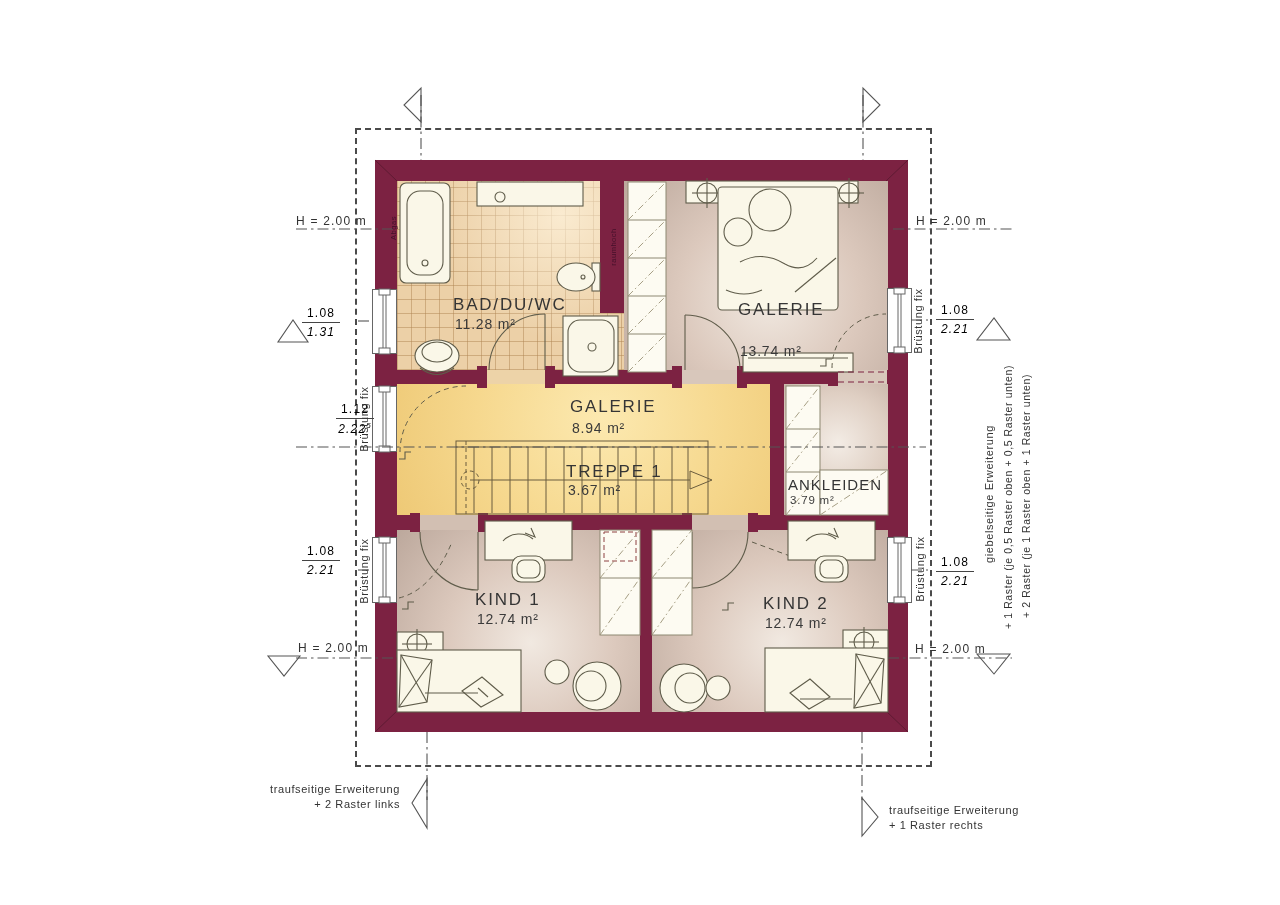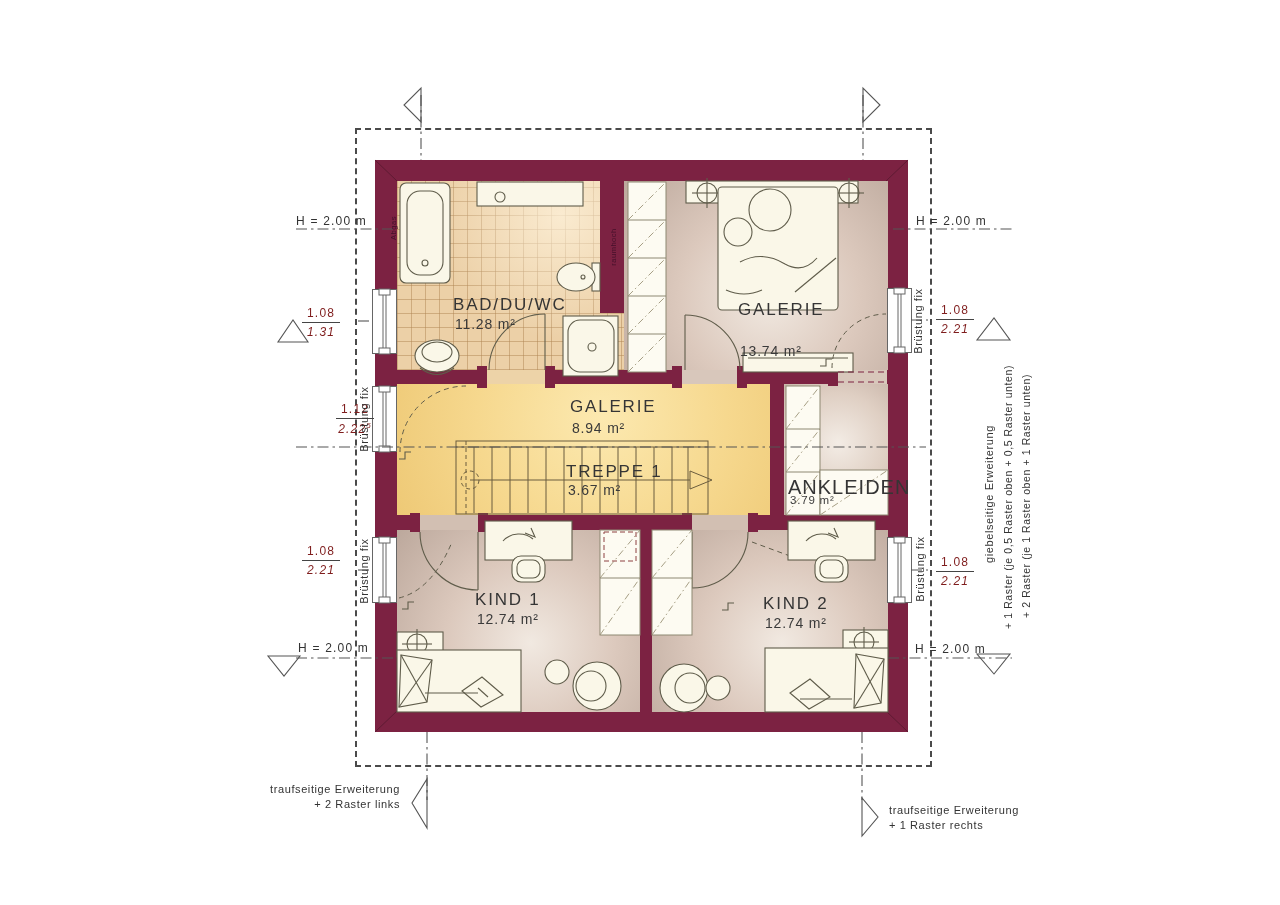--- a/index.html
+++ b/index.html
@@ -11,24 +11,24 @@
     background-image:
       radial-gradient(circle at 72% 18%, rgba(255,244,222,.75) 0%, rgba(255,244,222,0) 55%),
       repeating-linear-gradient(0deg, rgba(176,134,84,.5) 0 1px, transparent 1px 14px),
       repeating-linear-gradient(90deg, rgba(176,134,84,.5) 0 1px, transparent 1px 14px);}
   .floor-yellow{background:radial-gradient(circle at 55% 25%, #fce9b0 0%, #f6d88e 55%, #eec976 100%);}
   .floor-mauve{background:radial-gradient(circle at 55% 62%, #f1e9e1 0%, #dcc9bd 48%, #bca89c 100%);}
   .floor-mauve2{background:radial-gradient(circle at 52% 45%, #f3ece5 0%, #dfcfc3 55%, #c4b0a4 100%);}
   .opening{position:absolute;}
   .envelope{position:absolute;left:355px;top:128px;width:573px;height:635px;border:2px dashed #4a4a4a;}
   .room-name{position:absolute;font-size:17px;letter-spacing:1.8px;color:#353535;white-space:nowrap;}
-  .room-name.small{font-size:20px;letter-spacing:1px;}
+  .room-name.small{font-size:15px;letter-spacing:1px;}
   .room-area{position:absolute;font-size:14px;letter-spacing:.8px;color:#3a3a3a;white-space:nowrap;}
   .dim{position:absolute;font-size:12px;letter-spacing:1.2px;color:#333;white-space:nowrap;}
-  .frac{position:absolute;text-align:center;font-size:12px;letter-spacing:1.2px;color:#7f1d1d;}
+  .frac{position:absolute;text-align:center;font-size:12px;letter-spacing:1.2px;color:#000000;}
   .frac .num{display:block;border-bottom:1px solid #444;padding:0 5px 2px;}
   .frac .den{display:block;padding-top:2px;font-style:italic;}
   .frac sup{font-size:8px;}
   .vtext{position:absolute;white-space:nowrap;color:#333;}
   .note{font-size:11px;letter-spacing:.6px;line-height:15px;color:#333;}
   .walltext{font-size:7.5px;letter-spacing:.5px;color:#43102a;}
   .svg-overlay{position:absolute;left:0;top:0;pointer-events:none;}
   .window{position:absolute;background:#fff;border:1px solid #666;box-sizing:border-box;}
 </style>
 </head>

